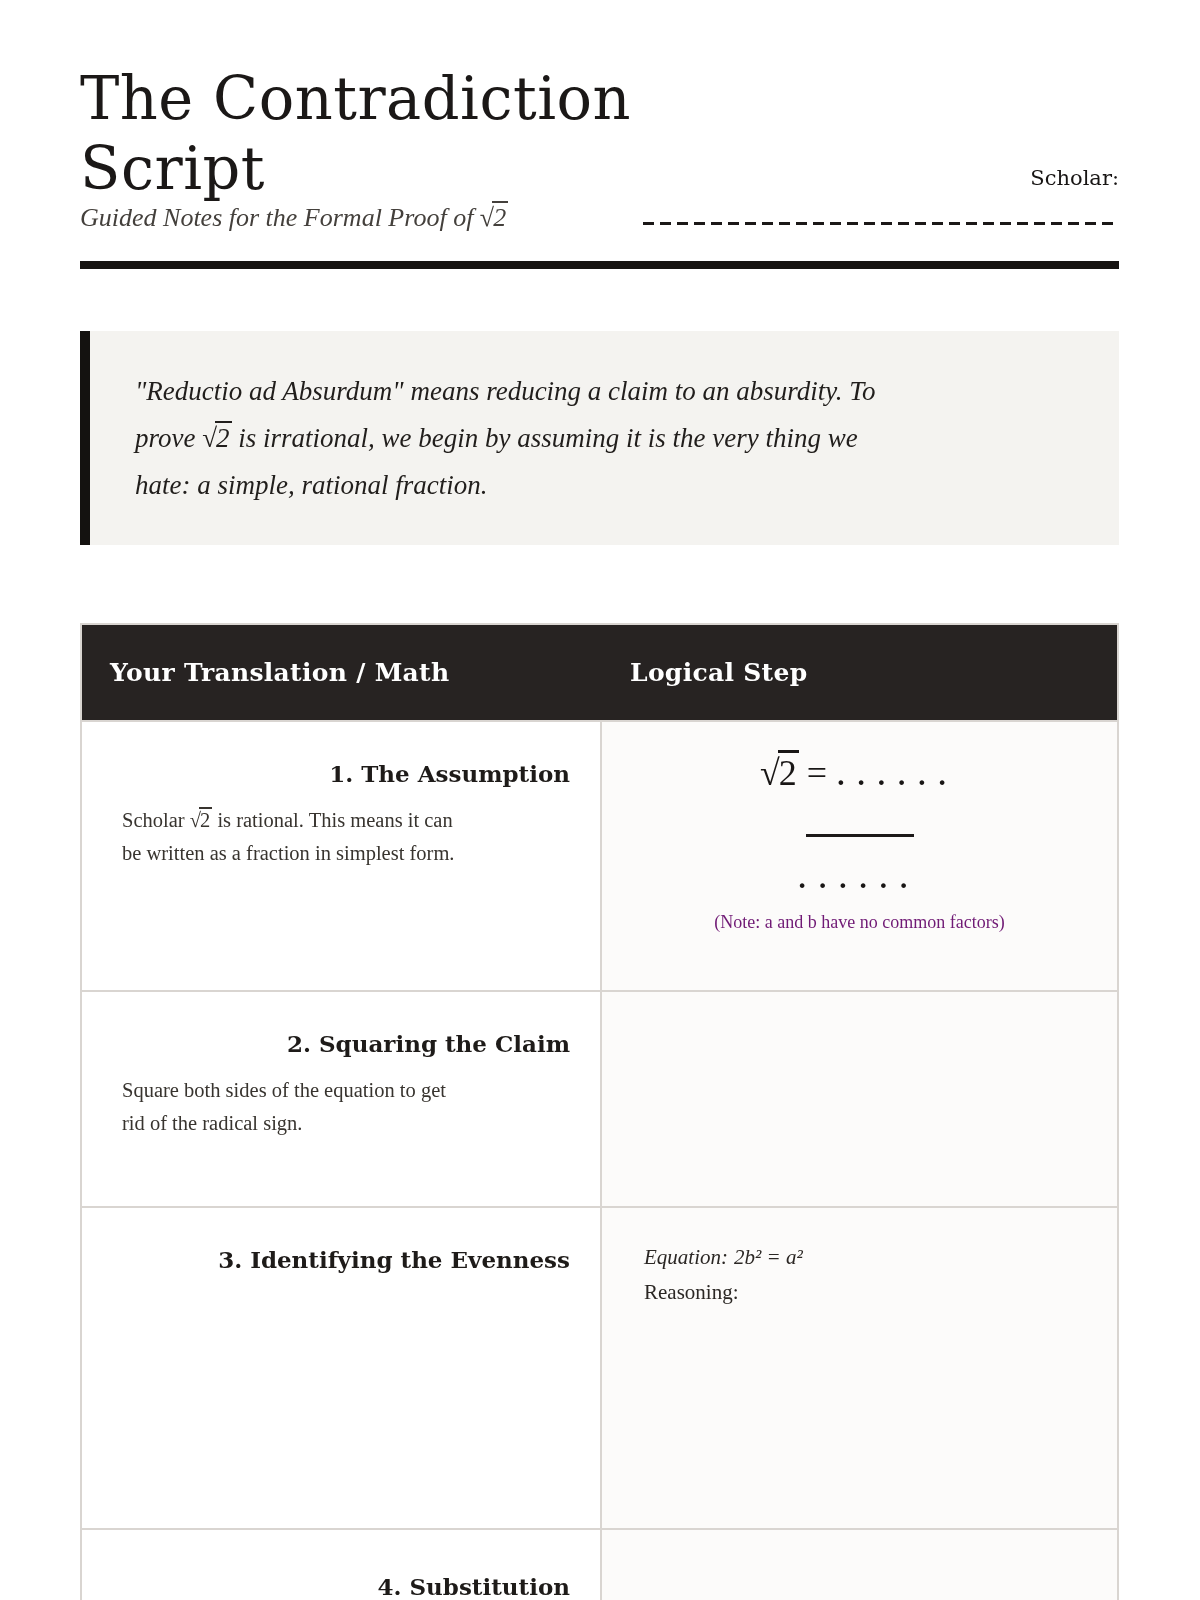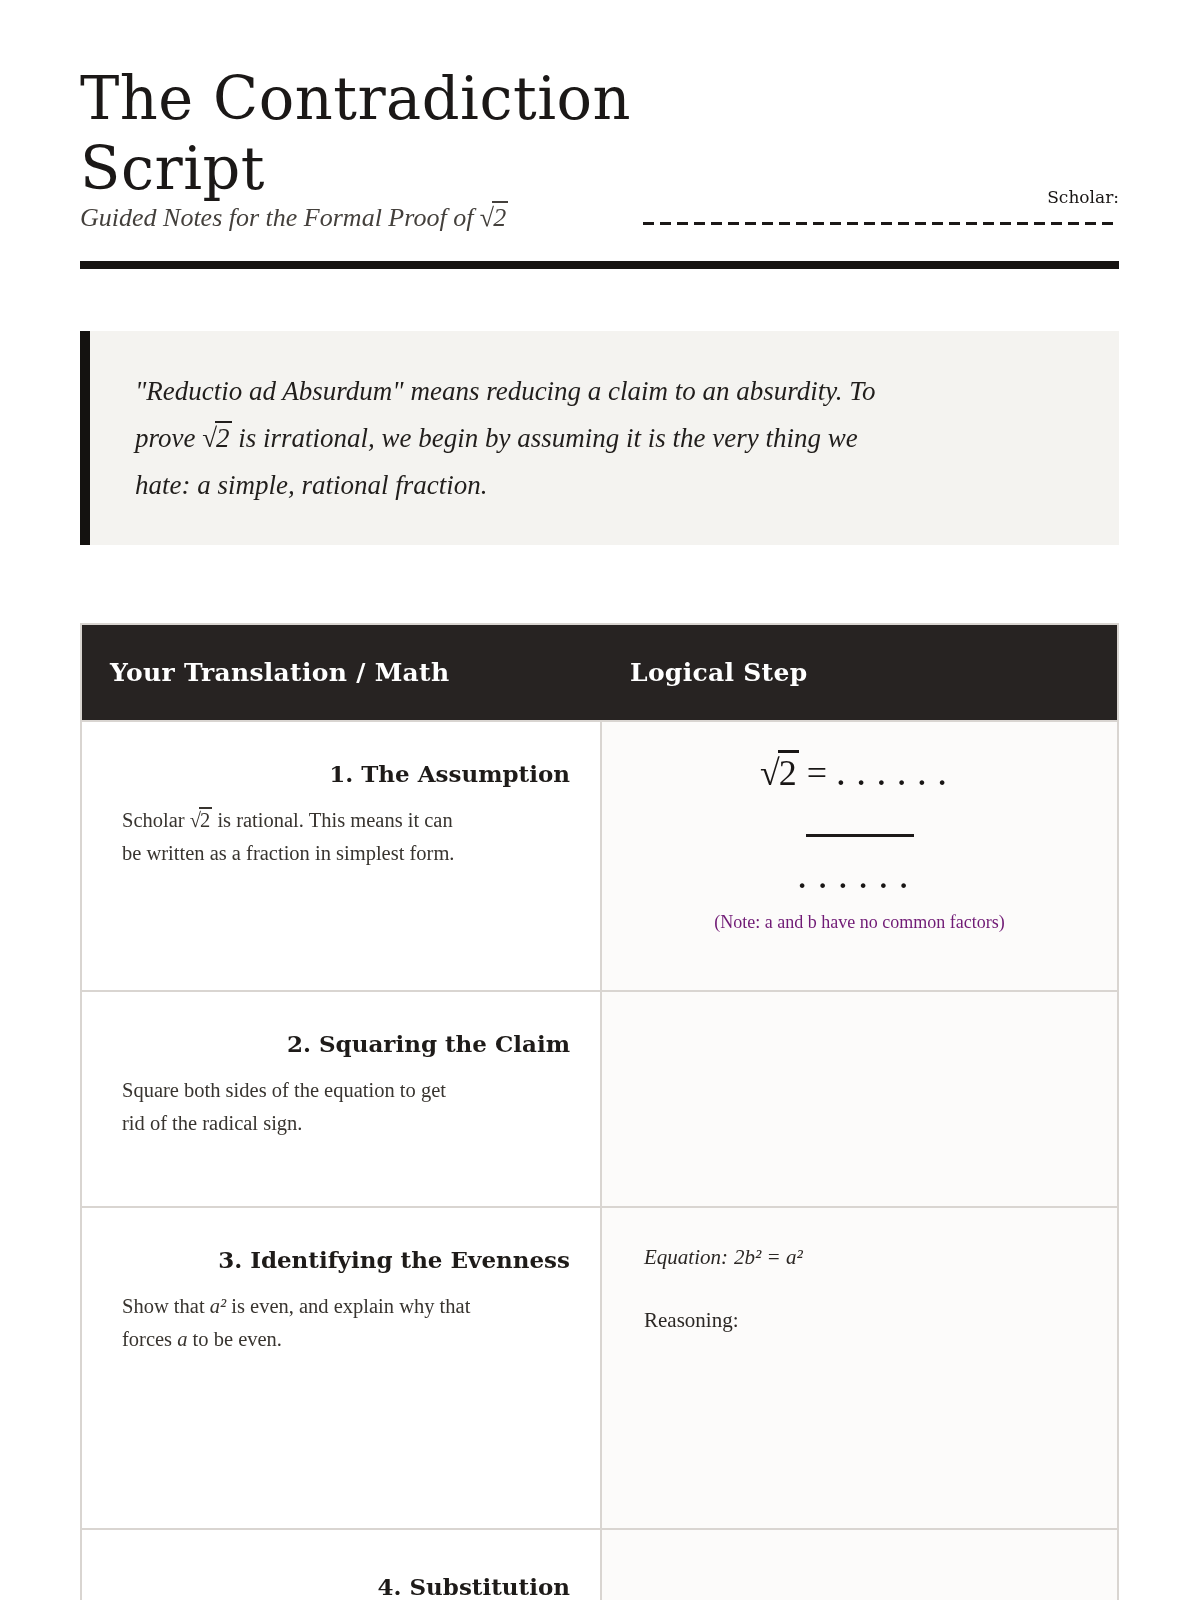--- a/index.html
+++ b/index.html
@@ -48,23 +48,23 @@
     color:#44403c;
   }
   .scholar-block{
     width:476px;
     text-align:right;
     padding-bottom:8px;
   }
   .scholar-label{
     display:block;
     font-family:"DejaVu Serif", serif;
-    font-size:17px;
+    font-size:21px;
     color:#181514;
-    margin-bottom:15px;
+    margin-bottom:32px;
   }
   .write-line{
     width:476px;height:3px;
     background:repeating-linear-gradient(90deg,#1b1817 0 11px,transparent 11px 17px);
   }
 
   
   .thick-rule{
     margin-top:28px;
     height:8px;
@@ -166,21 +166,21 @@
     font-size:18px;
     color:#701a75;
   }
 
   
   .cell.answer-cell{padding:34px 26px 0 42px;}
   .equation-line{
     font-size:21px;
     line-height:31px;
     color:#2b2724;
-    margin-bottom:32px;
+    margin-bottom:4px;
   }
   .equation-label{font-style:italic;}
   .equation-math{font-style:italic;padding-left:6px;}
   .reasoning-label{
     font-size:21px;
     line-height:31px;
     color:#2b2724;
   }
 </style>
 </head>
@@ -238,24 +238,20 @@
         <div class="step-heading">2. Squaring the Claim</div>
         <div class="step-body">
           <span>Square both sides of the equation to get</span><br>
           <span>rid of the radical sign.</span>
         </div>
       </div>
       <div class="cell right"></div>
 
       <div class="cell left">
         <div class="step-heading">3. Identifying the Evenness</div>
-        <div class="step-body">
-          <span>Show that </span><span class="math-var">a²</span><span> is even, and explain why that</span><br>
-          <span>forces </span><span class="math-var">a</span><span> to be even.</span>
-        </div>
       </div>
       <div class="cell right answer-cell">
         <div class="equation-line">
           <span class="equation-label">Equation:</span><span class="equation-math">2b² = a²</span>
         </div>
         <div class="reasoning-label">Reasoning:</div>
       </div>
 
       <div class="cell left" style="padding-top:43px;">
         <div class="step-heading">4. Substitution</div>

